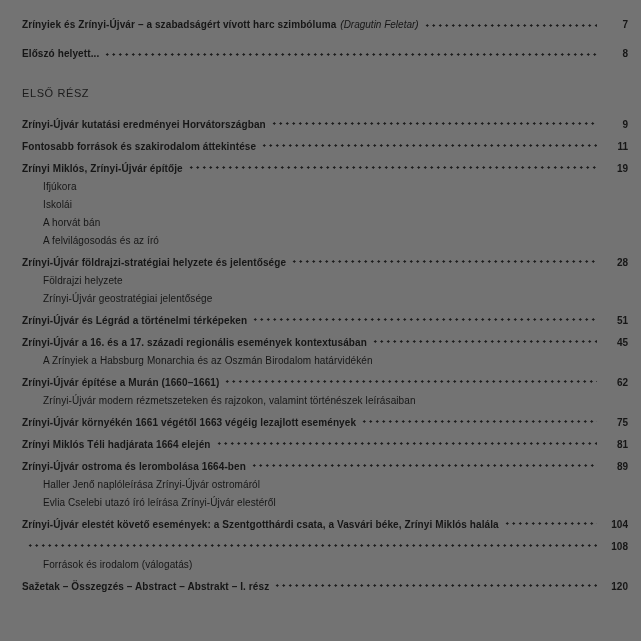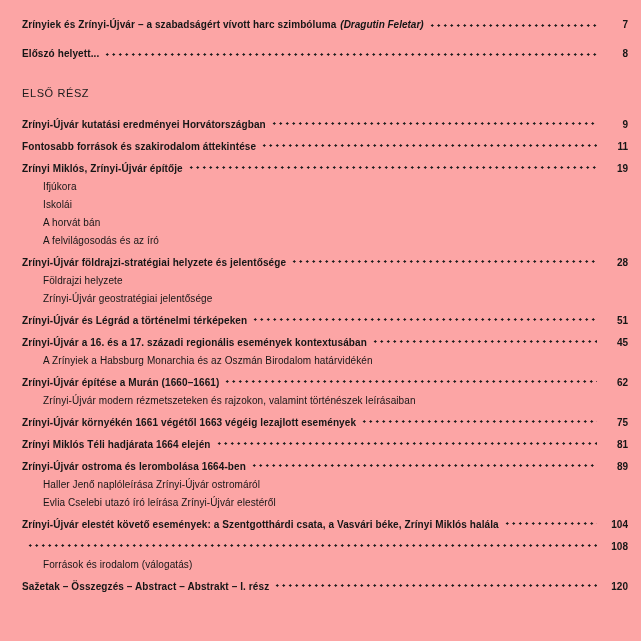--- a/index.html
+++ b/index.html
@@ -12,21 +12,21 @@
     height: 641px;
     font-family: "Liberation Sans", "DejaVu Sans", sans-serif;
     color: #161616;
     overflow: hidden;
   }
   .page {
     box-sizing: border-box;
     width: 641px;
     height: 641px;
     padding: 16px 13px 0 22px;
-    background: #fca5a5;
+    background: #737373;
   }
   .row {
     display: flex;
     align-items: baseline;
     height: 18px;
     font-size: 10px;
     line-height: 18px;
     white-space: nowrap;
     overflow: hidden;
   }
@@ -36,21 +36,21 @@
   .toc-front .row + .row { margin-top: 11px; }
   .label {
     flex: 0 1 auto;
     white-space: nowrap;
     letter-spacing: 0.1px;
   }
   .author {
     flex: 0 0 auto;
     margin-left: 4px;
     font-style: italic;
-    font-weight: 700;
+    font-weight: 400;
   }
   .author:empty { display: none; }
   .leader {
     flex: 1 1 auto;
     min-width: 6px;
     height: 10px;
     margin: 0 7px 0 5px;
     align-self: baseline;
     background-image: radial-gradient(circle, #1c1c1c 1.05px, rgba(0,0,0,0) 1.35px);
     background-size: 6.5px 3px;

